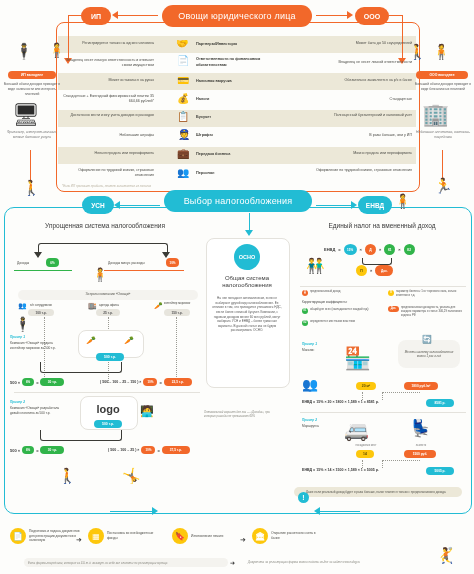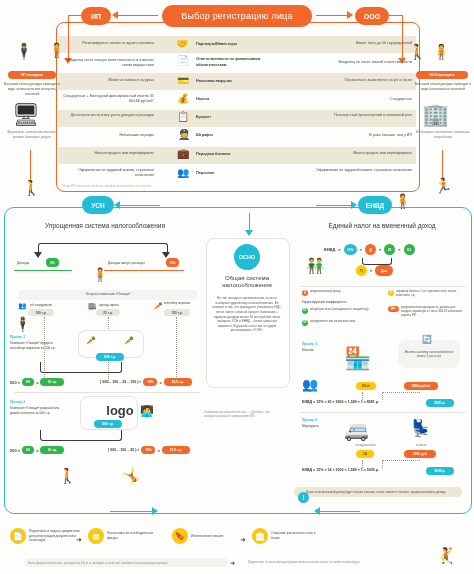--- a/index.html
+++ b/index.html
@@ -78,21 +78,21 @@
 
 <div class="canvas">
 
   <div class="abs cmp-box" style="left:56px;top:22px;width:362px;height:168px;"></div>
 
   <div class="row-band" style="left:58px;top:36px;width:358px;height:17px;"></div>
   <div class="row-band" style="left:58px;top:73px;width:358px;height:17px;"></div>
   <div class="row-band" style="left:58px;top:110px;width:358px;height:17px;"></div>
   <div class="row-band" style="left:58px;top:147px;width:358px;height:17px;"></div>
 
-  <div class="abs pill pill-orange" style="left:162px;top:5px;width:150px;height:22px;font-size:9px;">Выбор регистрацию лица</div>
+  <div class="abs pill pill-orange" style="left:162px;top:5px;width:150px;height:22px;font-size:9px;">Овощи юридического лица</div>
 
   <div class="abs circ c-orange" style="left:81px;top:7px;width:30px;height:18px;border-radius:999px;font-size:7px;">ИП</div>
   <div class="abs circ c-orange" style="left:355px;top:7px;width:34px;height:18px;border-radius:999px;font-size:7px;">ООО</div>
 
   <div class="arr" style="left:118px;top:15px;width:40px;height:1.4px;"></div>
   <div class="ahead" style="left:112px;top:11px;border-top:4px solid transparent;border-bottom:4px solid transparent;border-right:6px solid #f2682a;"></div>
   <div class="arr" style="left:316px;top:15px;width:32px;height:1.4px;"></div>
   <div class="ahead" style="left:347px;top:11px;border-top:4px solid transparent;border-bottom:4px solid transparent;border-left:6px solid #f2682a;"></div>
 
   <div class="arr" style="left:68px;top:15px;width:14px;height:1.4px;"></div>
@@ -158,20 +158,21 @@
 
   <div class="cell r" style="left:62px;top:168px;width:92px;">Оформление по трудовой книжке, страховые отчисления</div>
   <div class="glyph" style="left:177px;top:168px;font-size:10px;">👥</div>
   <div class="cell c" style="left:196px;top:171px;width:80px;">Персонал</div>
   <div class="cell" style="left:300px;top:168px;width:112px;text-align:right;">Оформление по трудовой книжке, страховые отчисления</div>
 
   <div class="note" style="left:62px;top:184px;width:160px;">*Если ИП приносит прибыль, платеж вычитается из налогов</div>
 
   <div class="abs panel-cyan" style="left:4px;top:207px;width:466px;height:305px;"></div>
 
+  <div class="abs pill pill-cyan" style="left:164px;top:190px;width:148px;height:22px;font-size:9px;">Выбор налогообложения</div>
   <div class="glyph" style="left:158px;top:186px;font-size:12px;z-index:3;"></div>
 
   <div class="abs circ c-cyan" style="left:82px;top:196px;width:32px;height:18px;border-radius:999px;font-size:6.5px;">УСН</div>
   <div class="abs circ c-cyan" style="left:358px;top:196px;width:34px;height:18px;border-radius:999px;font-size:6.5px;">ЕНВД</div>
 
   <div class="arr-c" style="left:120px;top:205px;width:40px;height:1.4px;"></div>
   <div class="ahead" style="left:114px;top:201px;border-top:4px solid transparent;border-bottom:4px solid transparent;border-right:6px solid #22bcd4;"></div>
   <div class="arr-c" style="left:316px;top:205px;width:36px;height:1.4px;"></div>
   <div class="ahead" style="left:351px;top:201px;border-top:4px solid transparent;border-bottom:4px solid transparent;border-left:6px solid #22bcd4;"></div>
 
@@ -238,21 +239,21 @@
     <span class="tag t-orange" style="width:14px;height:8px;font-size:3px;border-radius:4px;">10%</span>
     <span>=</span>
     <span class="tag t-orange" style="width:28px;height:8px;font-size:3.2px;">22,5 т.р.</span>
   </div>
 
   <div class="sep" style="left:14px;top:392px;width:186px;"></div>
 
   <div class="exlabel" style="left:10px;top:400px;">Пример 2</div>
   <div class="exbody" style="left:10px;top:406px;width:54px;">Компания «Овощи» разработала дизайн логотипа за 500 т.р.</div>
   <div class="abs panel-white" style="left:80px;top:396px;width:56px;height:32px;"></div>
-  <div class="abs" style="left:96px;top:403px;width:48px;text-align:center;font-size:13px;color:#3b3b3b;font-weight:700;">logo</div>
+  <div class="abs" style="left:84px;top:403px;width:48px;text-align:center;font-size:11px;color:#3b3b3b;font-weight:700;">logo</div>
   <div class="abs tag t-cyan" style="left:94px;top:420px;width:28px;height:8px;font-size:3.4px;">500 т.р.</div>
   <div class="glyph" style="left:140px;top:406px;font-size:11px;">🧑‍💻</div>
 
   <div class="abs" style="left:40px;top:430px;width:80px;height:10px;border:1.2px solid #3b3b36;border-top:none;border-radius:0 0 3px 3px;"></div>
 
   <div class="eq" style="left:10px;top:446px;">
     <span>500 ×</span>
     <span class="tag t-green" style="width:12px;height:8px;font-size:3px;border-radius:4px;">6%</span>
     <span>=</span>
     <span class="tag t-green" style="width:24px;height:8px;font-size:3.2px;">30 т.р.</span>

